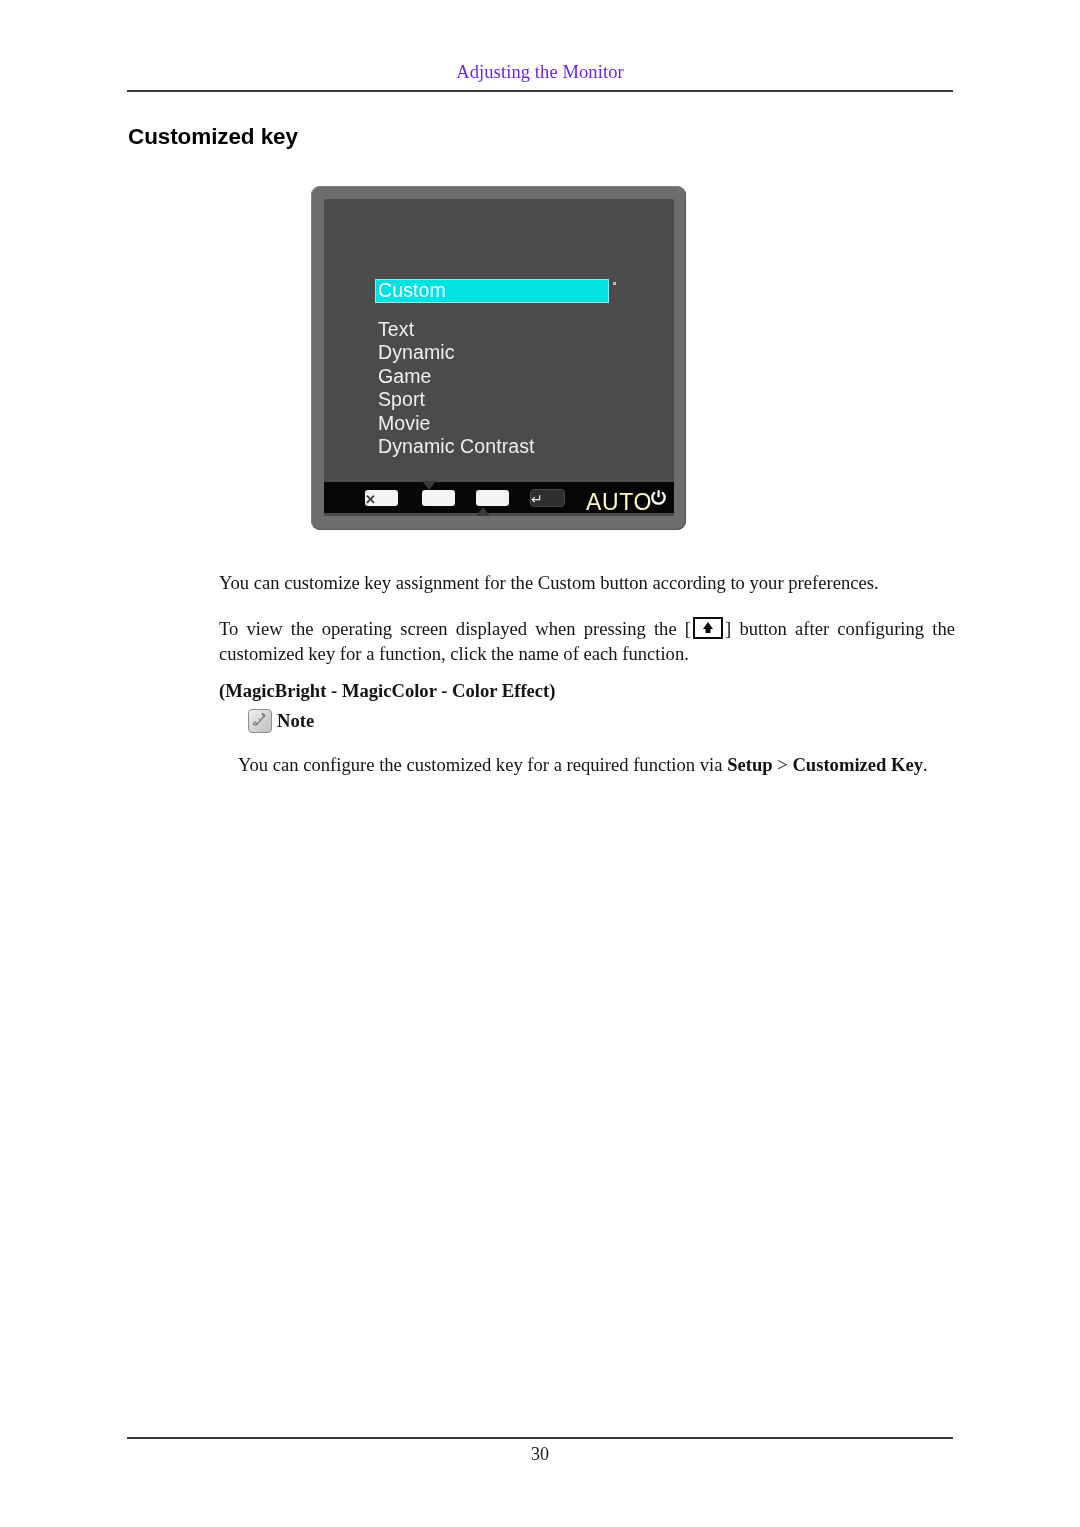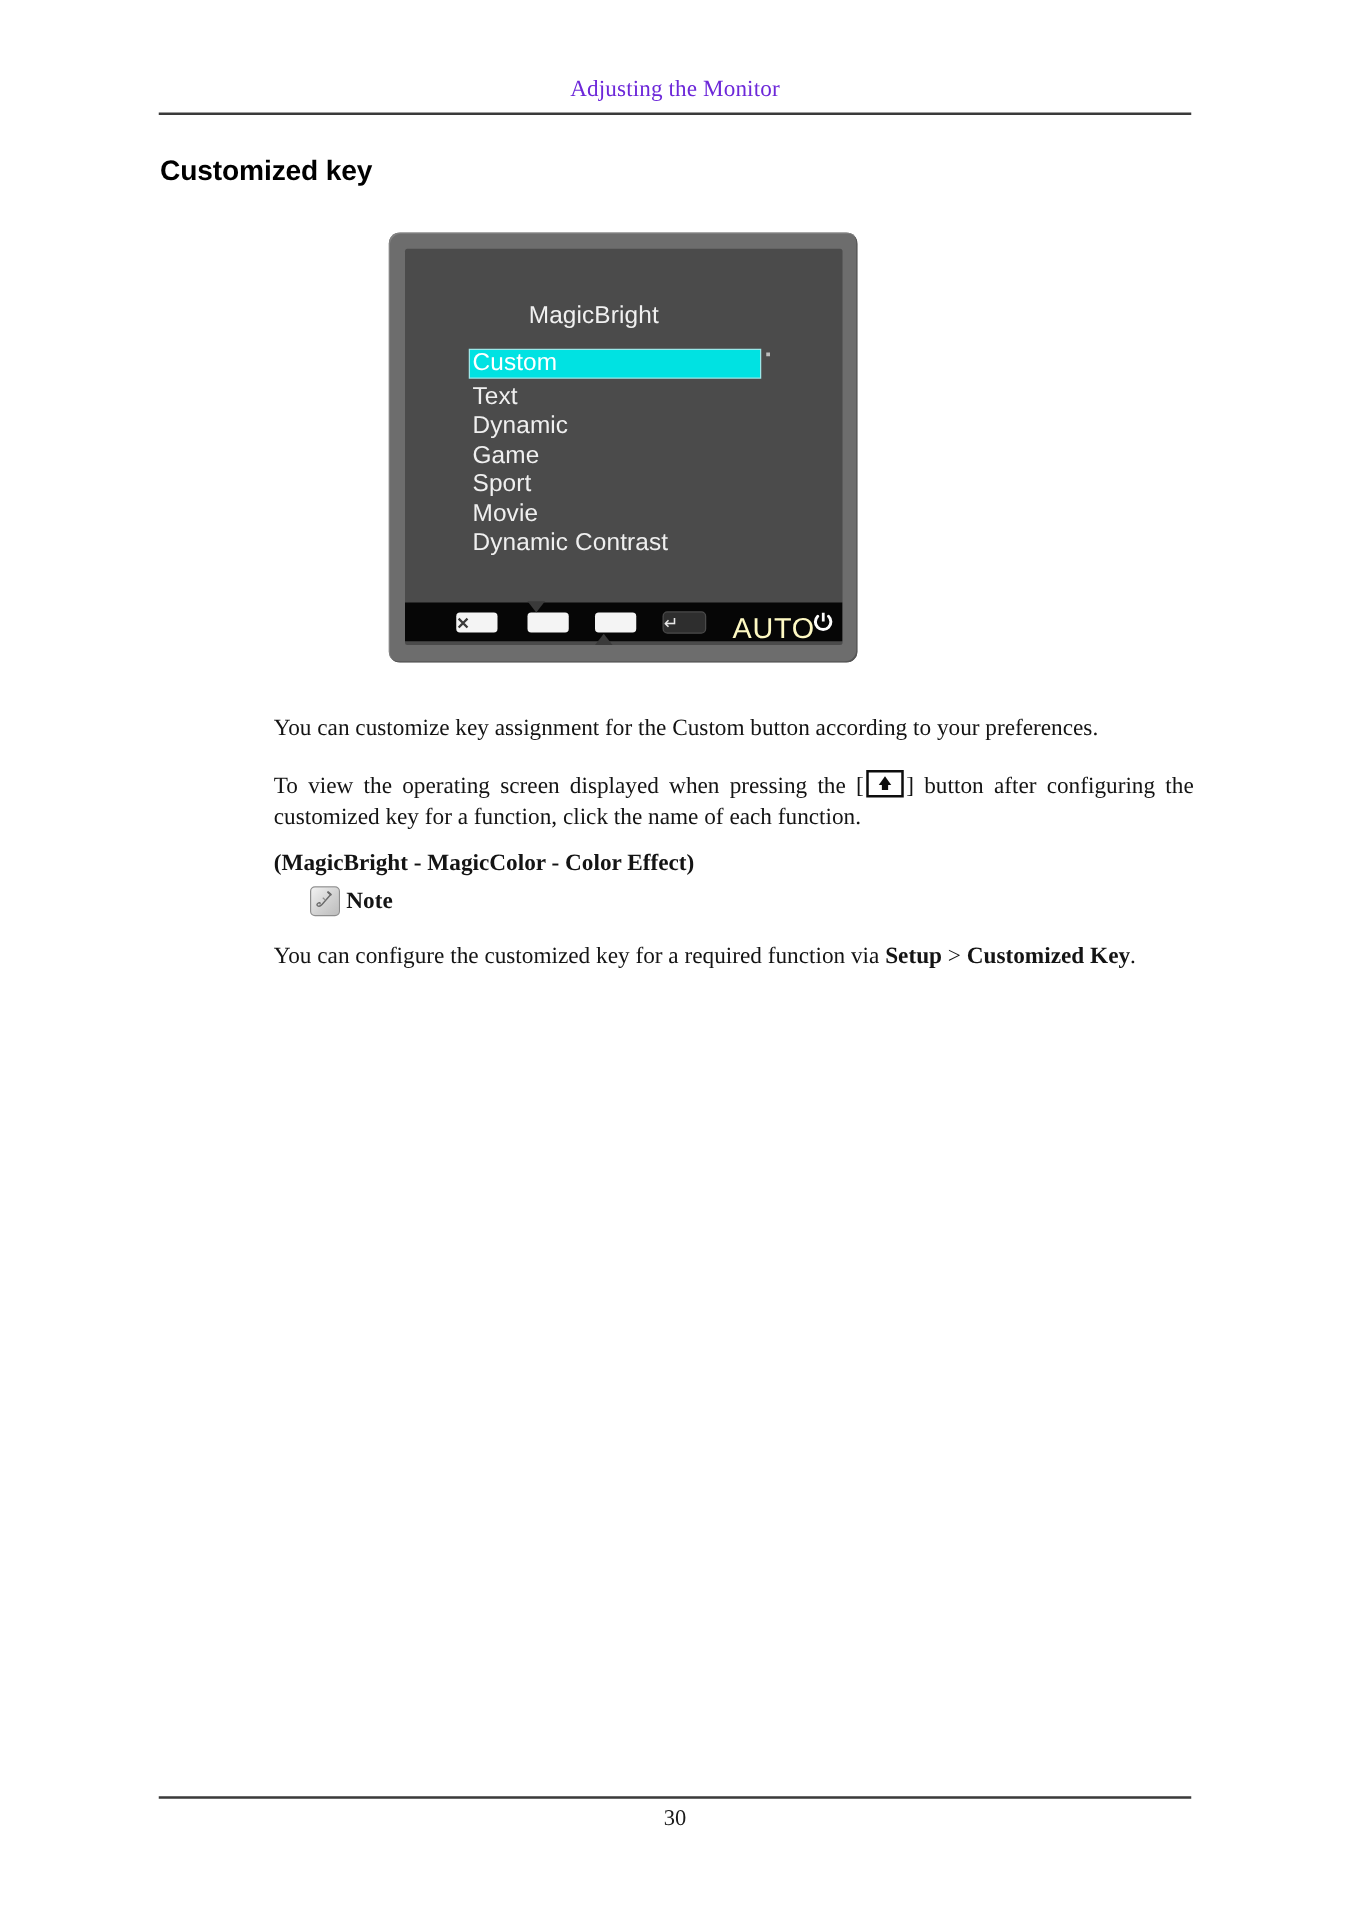--- a/index.html
+++ b/index.html
@@ -109,21 +109,21 @@
     color: #efefef;
     letter-spacing: .1px;
     height: 23.4px;
     padding-left: 2px;
   }
   .osd-item.selected {
     background: #00e2e2;
     color: #ffffff;
     height: 22px;
     line-height: 21px;
-    margin-bottom: 4px;
+    margin-bottom: 16px;
     box-shadow: 0 0 0 1px #9ae9ea;
   }
 
   
   .osd-toolbar {
     position: absolute;
     left: 0;
     right: 0;
     bottom: 3px;
     height: 31px;
@@ -197,21 +197,21 @@
     width: 736px;
     font-family: "Liberation Serif", serif;
     font-size: 18.6px;
     line-height: 25px;
     color: #141414;
   }
   .p1 { top: 570px; }
   .p2 { top: 616px; text-align: justify; }
   .p3 { top: 678px; font-weight: bold; }
   .p4 { top: 708px; margin-left: 29px; }
-  .p5 { top: 752px; }
+  .p5 { top: 752px; margin-left: 19px; }
 
   .inline-key {
     display: inline-block;
     width: 26px;
     height: 18px;
     border: 2px solid #0d0d0d;
     position: relative;
     vertical-align: -4px;
     margin: 0 2px;
     background: #fff;
@@ -282,23 +282,20 @@
   <span class="header-text">Adjusting the Monitor</span>
 </div>
 <div class="header-rule"></div>
 
 <div class="section-heading">Customized key</div>
 
 <div class="osd-wrap">
   <div class="osd-bezel"></div>
   <div class="osd-screen">
 
-    <div class="osd-title">
-      <span class="osd-title-inner">MagicBright</span>
-    </div>
     <div class="osd-dot"></div>
 
     <div class="osd-list">
       <div class="osd-item selected">Custom</div>
       <div class="osd-item">Text</div>
       <div class="osd-item">Dynamic</div>
       <div class="osd-item">Game</div>
       <div class="osd-item">Sport</div>
       <div class="osd-item">Movie</div>
       <div class="osd-item">Dynamic Contrast</div>

